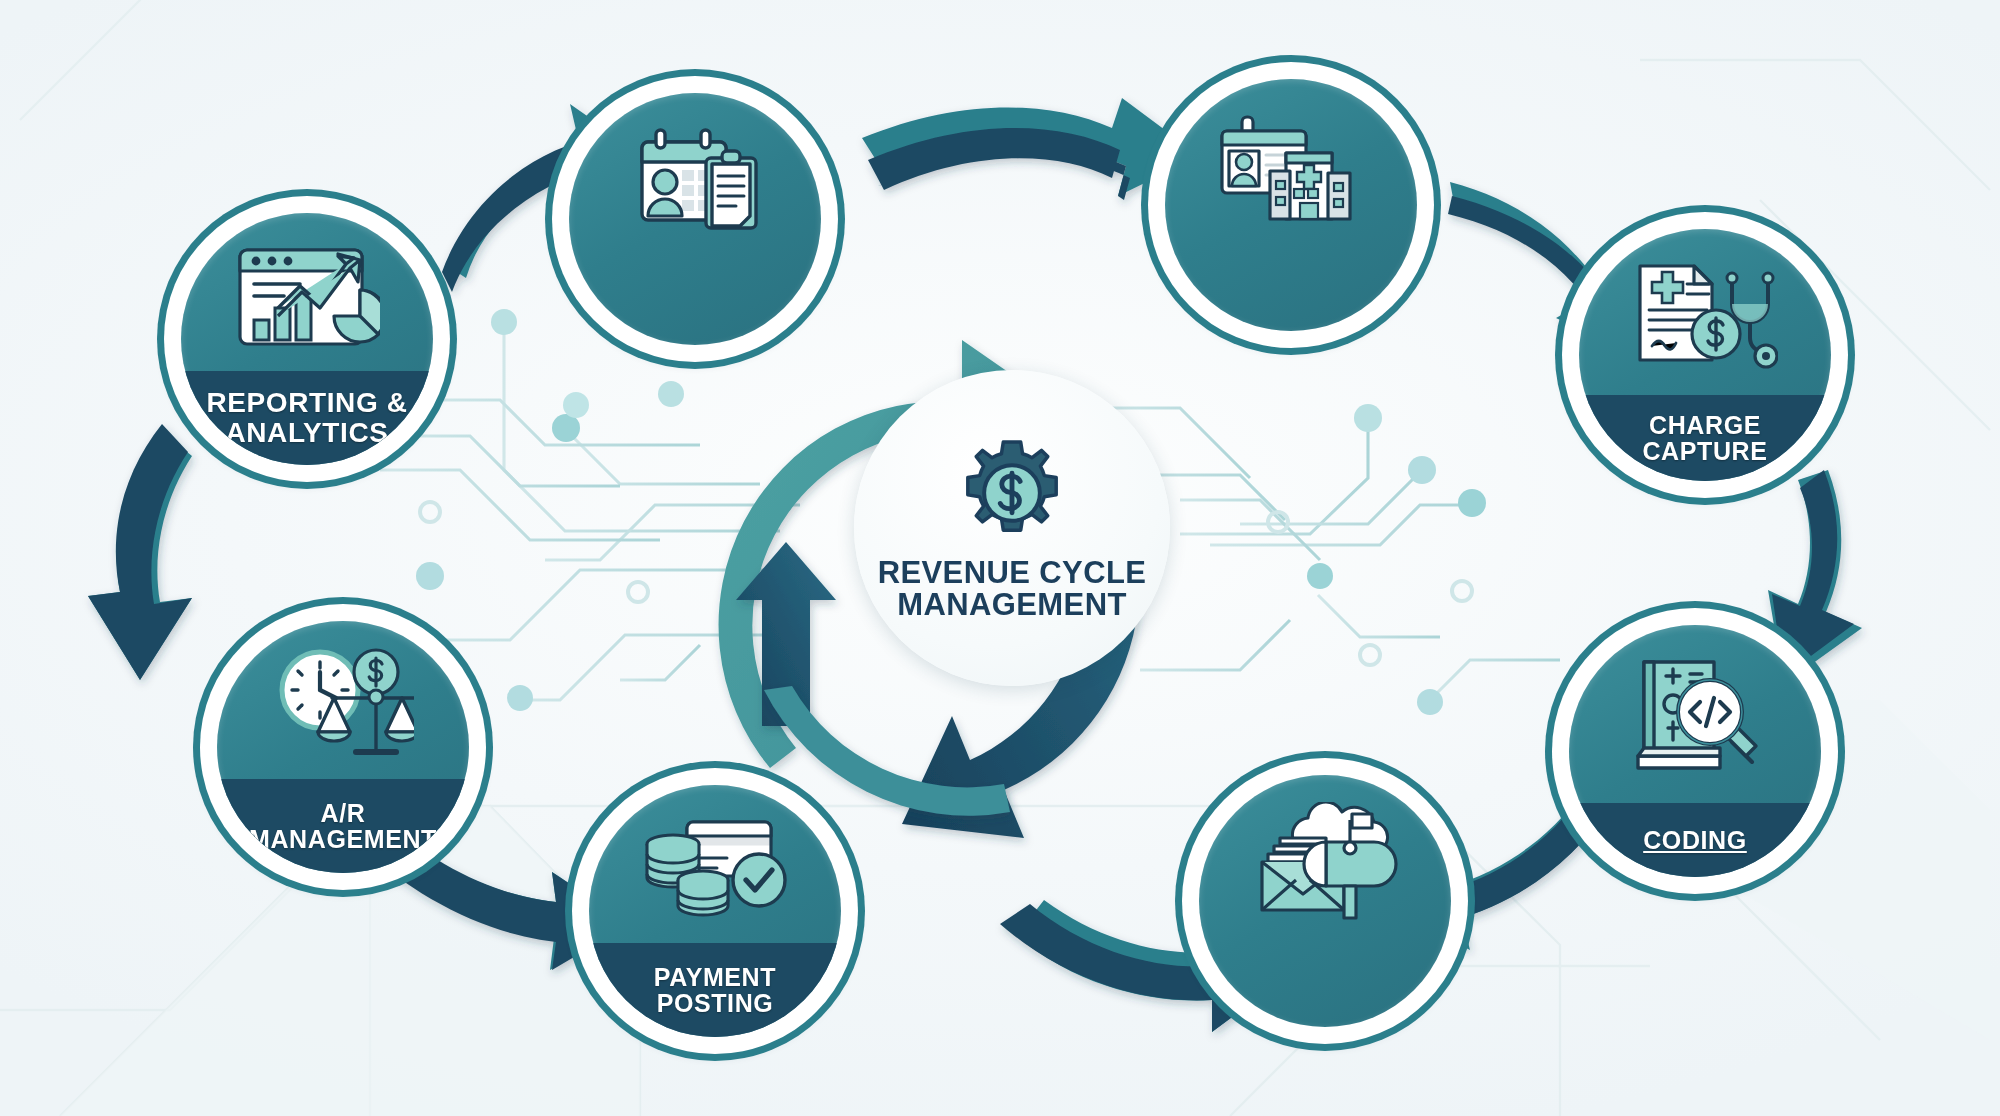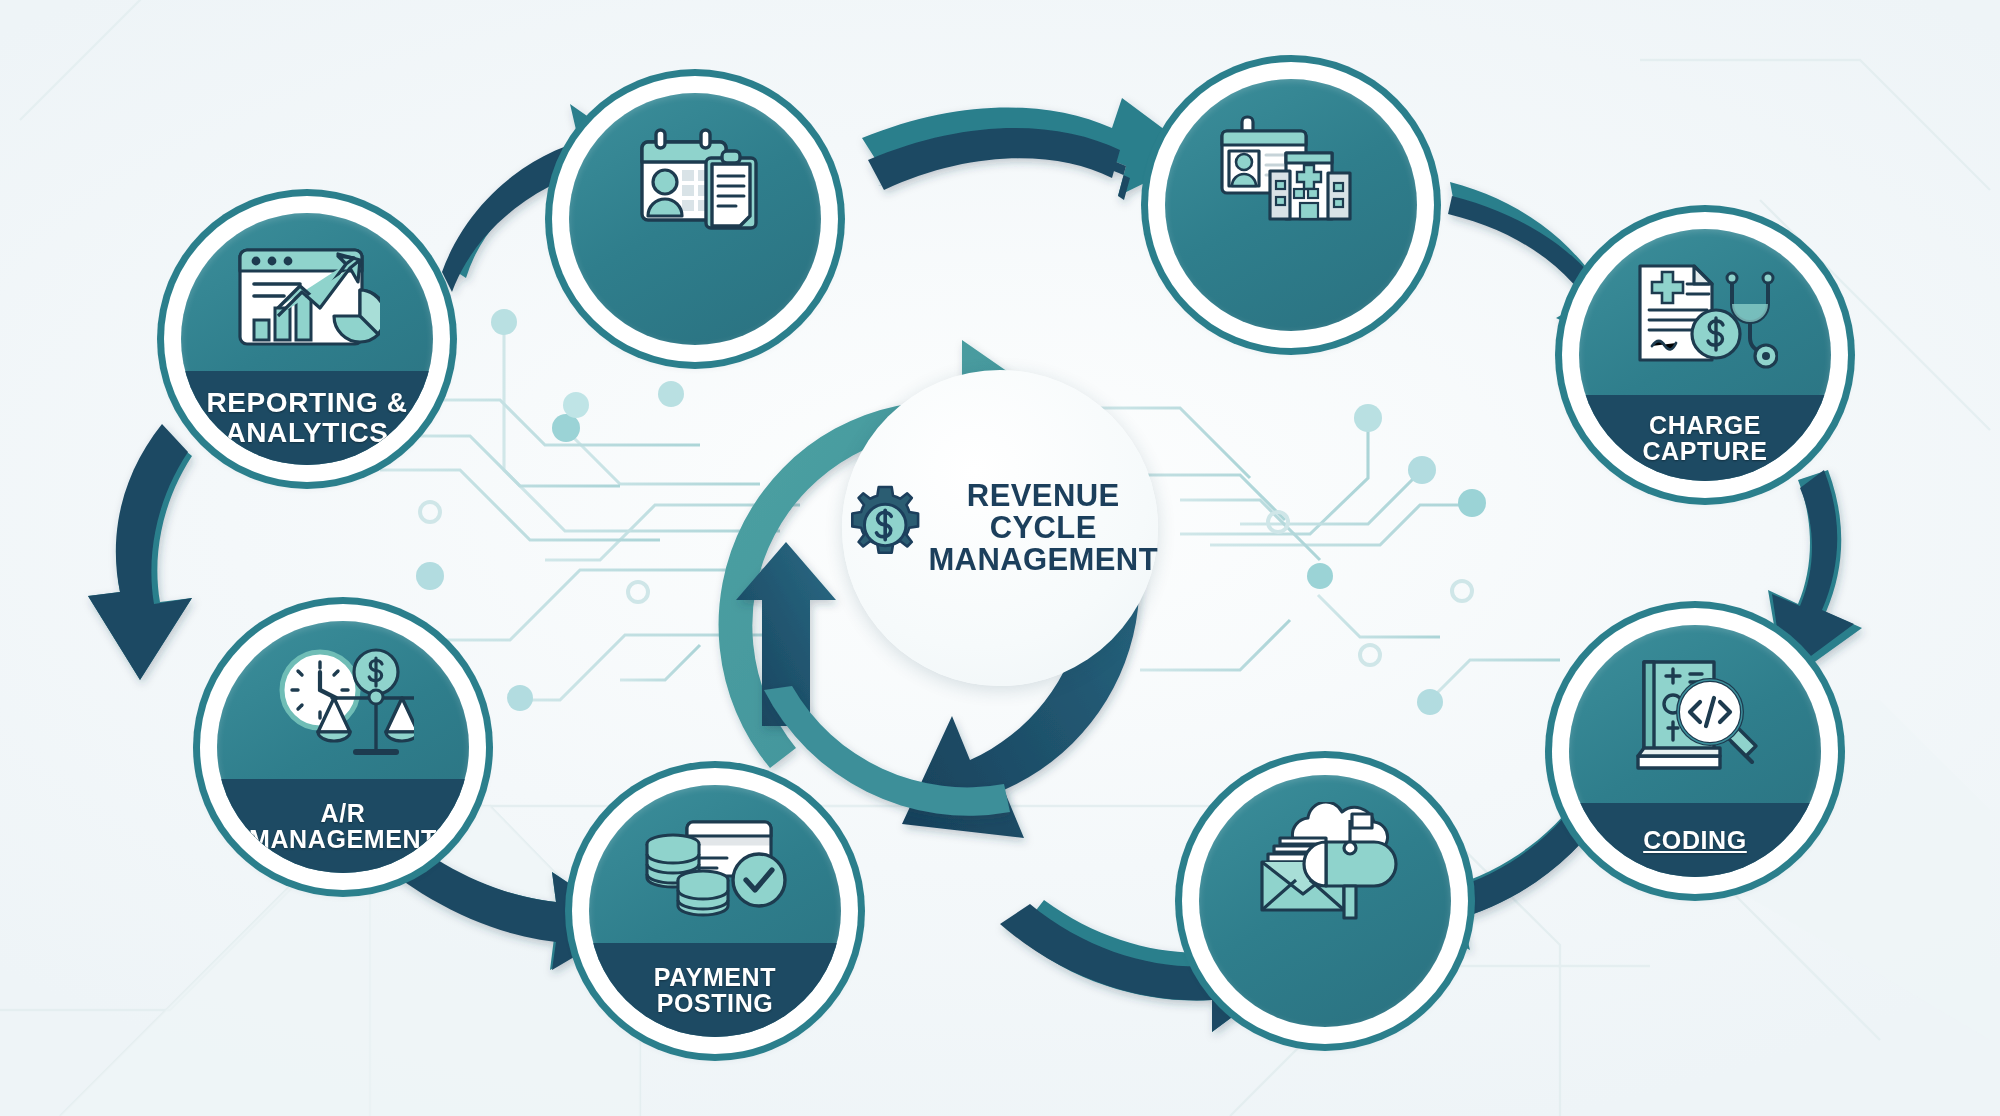--- a/index.html
+++ b/index.html
@@ -37,24 +37,24 @@
     background:#1d4a63;
     display:flex;align-items:center;justify-content:center;text-align:center;
     color:#ffffff;font-weight:bold;letter-spacing:.6px;line-height:1.06;
     text-shadow:0 1px 2px rgba(0,0,0,.35);
     padding:0 6px;box-sizing:border-box;
   }
 
   
   #hub{position:absolute;z-index:6;}
   #hub .hubcircle{
-    position:absolute;left:0;top:0;width:100%;height:100%;border-radius:50%;
+    position:absolute;left:12px;top:0;width:100%;height:100%;border-radius:50%;
     background:radial-gradient(circle at 42% 32%, #ffffff 0%, #f6fafb 62%, #eef4f6 100%);
     box-shadow:0 4px 18px rgba(25,70,90,.16);
-    display:flex;flex-direction:row;align-items:center;justify-content:center;
+    display:flex;flex-direction:column;align-items:center;justify-content:center;
   }
   #hub .hubtitle{
     color:#1c3f5c;font-weight:bold;text-align:center;line-height:1.03;
     letter-spacing:.4px;
   }
   .hubline{display:block;}
 </style>
 </head>
 <body>
 

